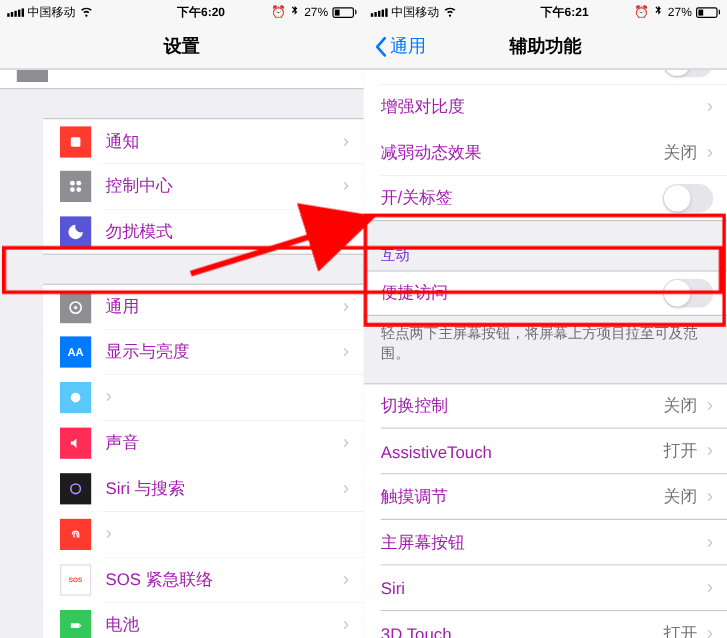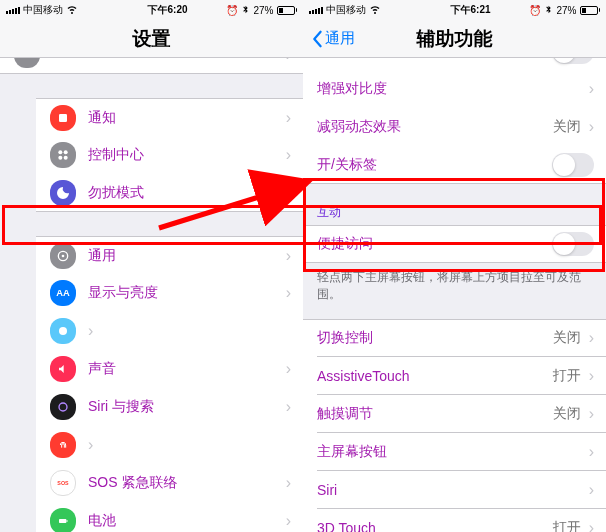--- a/index.html
+++ b/index.html
@@ -43,21 +43,21 @@
 
     .nav-bar {
       height: 38px;
       background: #f7f7f8;
       border-bottom: 0.5px solid #c8c7cc;
       display: flex;
       align-items: center;
       justify-content: center;
       position: relative;
     }
-    .nav-title { font-size: 19px; font-weight: 600; color: #000; }
+    .nav-title { font-size: 15px; font-weight: 600; color: #000; }
     .nav-back {
       position: absolute; left: 8px; display: flex; align-items: center;
       color: #007aff; font-size: 15px; gap: 2px;
     }
     .nav-back svg { width: 12px; height: 18px; }
 
     .content { flex: 1; overflow-y: auto; }
 
     .group { margin-top: 0; }
     .group + .group { margin-top: 24px; padding-left: 36px; }
@@ -73,21 +73,21 @@
     .cell::after {
       content: ""; position: absolute; left: 14px; right: 0; bottom: 0;
       height: 0.5px; background: #c8c7cc;
     }
     .cell.with-icon::after { left: 50px; }
     .cell:last-child::after { display: none; }
     .group .cell:first-child { border-top: 0.5px solid #c8c7cc; }
     .group .cell:last-child { border-bottom: 0.5px solid #c8c7cc; }
 
     .cell-icon {
-      width: 26px; height: 26px; border-radius: 12px;
+      width: 26px; height: 26px; border-radius: 0;
       margin-right: 12px; display: flex; align-items: center; justify-content: center;
       flex-shrink: 0;
     }
     .cell-label { flex: 1; font-size: 14px; color: #a21caf; }
     .cell-value { color: #737373; font-size: 14px; margin-right: 8px; }
     .chevron {
       color: #c7c7cc; margin-right: 12px; font-size: 16px;
       display: inline-block; font-weight: 300;
     }
 

